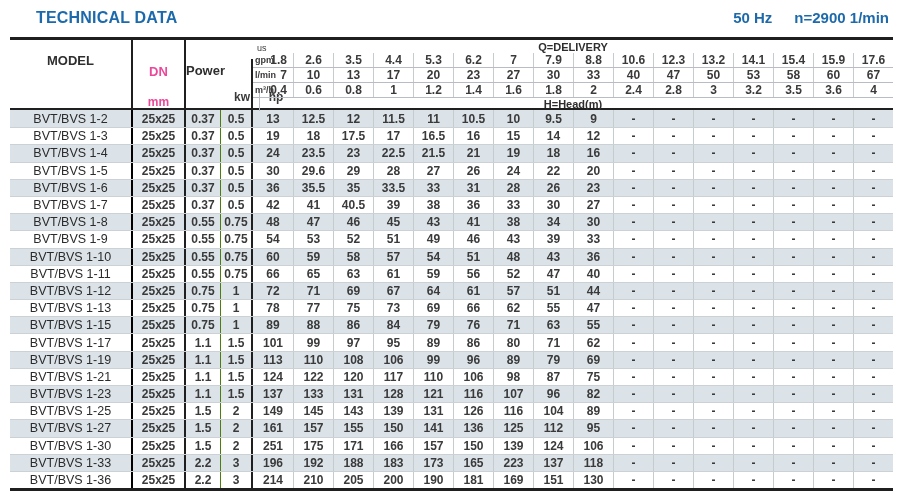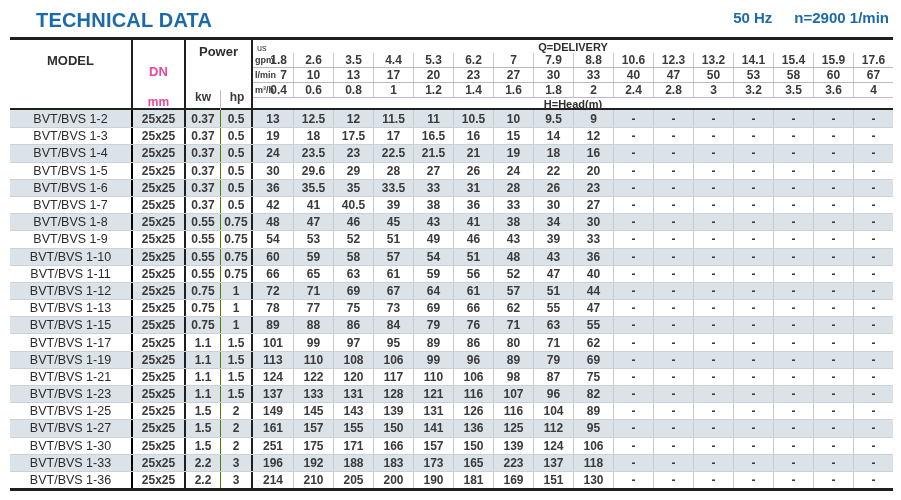--- a/index.html
+++ b/index.html
@@ -1,29 +1,29 @@
 <!DOCTYPE html>
 <html><head>
 <meta charset="utf-8">
 <style>
   * { margin:0; padding:0; box-sizing:border-box; }
   html,body { width:901px; height:500px; }
   body { font-family:"Liberation Sans", sans-serif; background:#fff; position:relative; color:#3a3a3a; }
 
-  .title { position:absolute; left:36px; top:9px; font-size:20px; font-weight:bold; color:#1c6aab; letter-spacing:.2px; }
+  .title { position:absolute; left:36px; top:9px; font-size:16px; font-weight:bold; color:#1c6aab; letter-spacing:.2px; }
   .specs { position:absolute; right:12px; top:9px; font-size:15px; font-weight:bold; color:#1c6aab; display:flex; gap:22px; }
 
   .table { position:absolute; left:10px; top:37px; width:883px; border-top:3px solid #1f1f1f; border-bottom:3px solid #1f1f1f; background:#fff; }
 
   .thead { display:grid; grid-template-columns:123px 53px 67px 640px; height:70px; border-bottom:2.5px solid #1f1f1f; }
   .model-h { border-right:2px solid #1f1f1f; display:flex; justify-content:center; align-items:flex-start; padding-top:13px; font-weight:bold; font-size:13px; color:#2e2e2e; }
   .dn-h { border-right:2px solid #1f1f1f; position:relative; font-weight:bold; font-size:13px; color:#ec4899; }
   .dn-h .dn-label { position:absolute; top:24px; width:100%; text-align:center; }
   .dn-h .dn-unit { position:absolute; bottom:1px; width:100%; text-align:center; font-size:12px; font-weight:600; }
-  .power-h { border-right:2px solid #1f1f1f; display:flex; flex-direction:column; }
+  .power-h { border-right:2px solid #1f1f1f; display:flex; flex-direction:row;margin-top:19px; }
   .power-title { text-align:center; padding-top:4px; font-weight:bold; font-size:13px; color:#2e2e2e; }
   .power-sub { margin-top:auto; display:grid; grid-template-columns:34px 33px; height:20px; }
   .power-sub .pu { display:flex; align-items:flex-end; justify-content:center; padding-bottom:7px; font-size:12px; font-weight:600; }
   .power-sub .pu:last-child { border-left:1px solid #b7bdc2; }
 
   .data-h { display:flex; flex-direction:column; }
   .qrow { height:13px; position:relative; text-align:center; font-weight:bold; font-size:11px; line-height:14px; color:#2e2e2e; }
   .qrow .us-label { position:absolute; left:4px; top:4px; font-size:9px; font-weight:400; line-height:9px; color:#3a3a3a; }
   #flow-rows { display:flex; flex-direction:column; }
   .flow-row { display:grid; grid-template-columns:repeat(16,1fr); height:15px; border-bottom:1px solid #b7bdc2; font-size:12px; font-weight:bold; }

